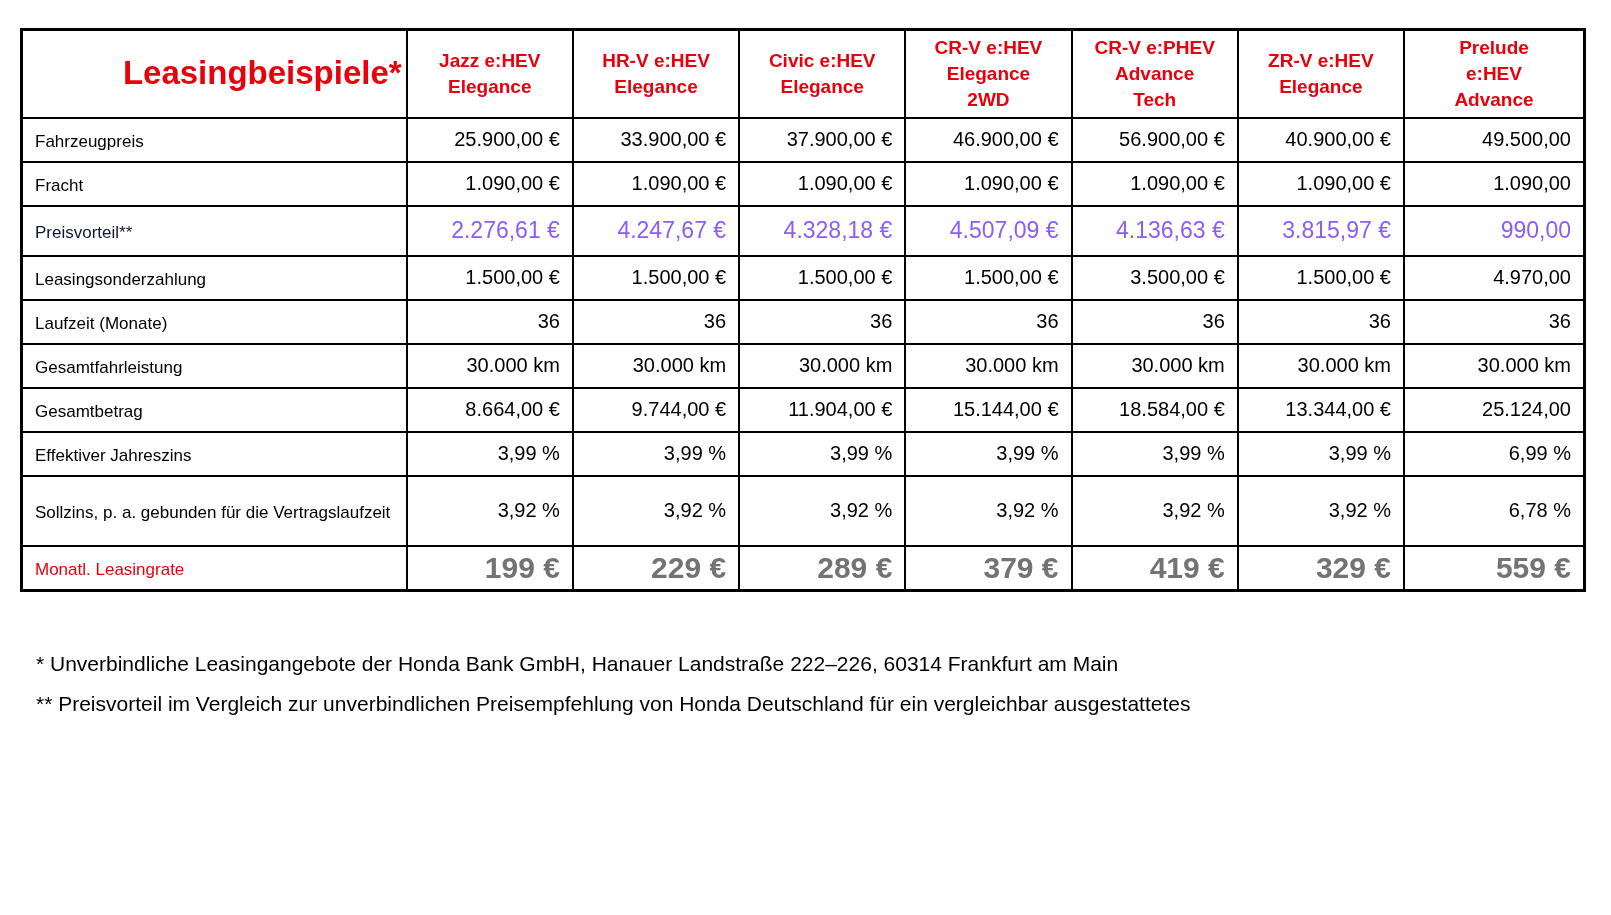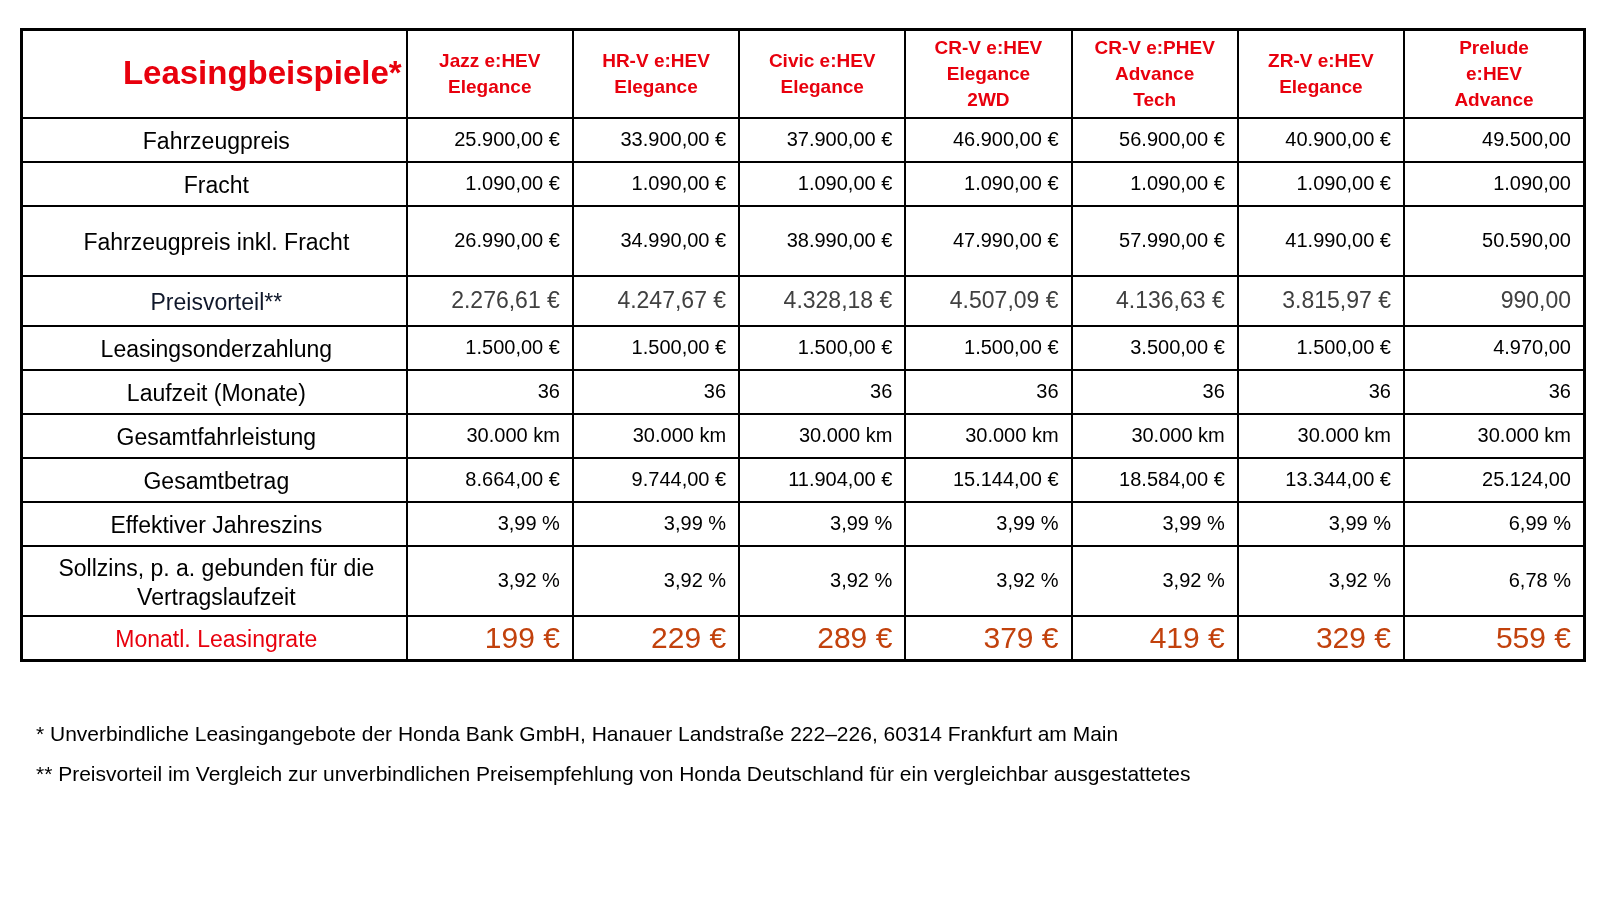--- a/index.html
+++ b/index.html
@@ -6,28 +6,28 @@
   .page{width:1611px;height:915px;background:#fff;box-sizing:border-box;padding:28px 20px 0 20px;}
   table.leasing{border-collapse:collapse;table-layout:fixed;width:1566px;}
   table.leasing col.c-label{width:380px;}
   table.leasing col.c-data{width:164px;}
   table.leasing col.c-last{width:178px;}
   table.leasing th,table.leasing td{border:2px solid #000;box-sizing:border-box;overflow:hidden;}
   table.leasing{border:3px solid #000;}
   thead th{height:88px;color:#e8000d;font-weight:bold;font-size:19px;line-height:1.35;text-align:center;vertical-align:middle;white-space:pre-line;padding:2px 4px;}
   thead th.corner{font-size:33px;text-align:right;padding-left:12px;white-space:normal;}
   tbody td{height:44px;vertical-align:middle;}
-  tbody td.label{font-size:23px;text-align:center;padding:4px 8px 0 12px;line-height:1.25;color:#000;}
+  tbody td.label{font-size:17px;text-align:left;padding:4px 8px 0 12px;line-height:1.25;color:#000;}
   tbody td.val{font-size:20px;text-align:right;padding:4px 12px 4px 4px;color:#000;white-space:nowrap;}
   tr.red td.label{color:#0f172a;}
-  tr.red td.val{color:#404040;font-size:23px;}
+  tr.red td.val{color:#8b5cf6;font-size:23px;}
   tr.red td{height:50px;}
   tr.rate td{height:38px;}
   tr.rate td.label{color:#e8000d;}
-  tr.rate td.val{color:#c2410c;font-size:30px;font-weight:normal;}
+  tr.rate td.val{color:#737373;font-size:30px;font-weight:bold;}
   tr.tall td{height:70px;}
   .footnotes{margin-top:58px;padding-left:4px;}
   .footnotes p{margin:12px;font-size:21px;line-height:1.38;color:#000;}
 </style>
 </head>
 <body>
 
 <div class="page">
   <table class="leasing">
     <colgroup>
@@ -75,31 +75,20 @@
         </tr>
         <tr class="normal">
           <td class="label">Fracht</td>
           <td class="val">1.090,00 €</td>
           <td class="val">1.090,00 €</td>
           <td class="val">1.090,00 €</td>
           <td class="val">1.090,00 €</td>
           <td class="val">1.090,00 €</td>
           <td class="val">1.090,00 €</td>
           <td class="val">1.090,00</td>
-        </tr>
-        <tr class="tall">
-          <td class="label">Fahrzeugpreis
-inkl. Fracht</td>
-          <td class="val">26.990,00 €</td>
-          <td class="val">34.990,00 €</td>
-          <td class="val">38.990,00 €</td>
-          <td class="val">47.990,00 €</td>
-          <td class="val">57.990,00 €</td>
-          <td class="val">41.990,00 €</td>
-          <td class="val">50.590,00</td>
         </tr>
         <tr class="red">
           <td class="label">Preisvorteil**</td>
           <td class="val">2.276,61 €</td>
           <td class="val">4.247,67 €</td>
           <td class="val">4.328,18 €</td>
           <td class="val">4.507,09 €</td>
           <td class="val">4.136,63 €</td>
           <td class="val">3.815,97 €</td>
           <td class="val">990,00</td>

